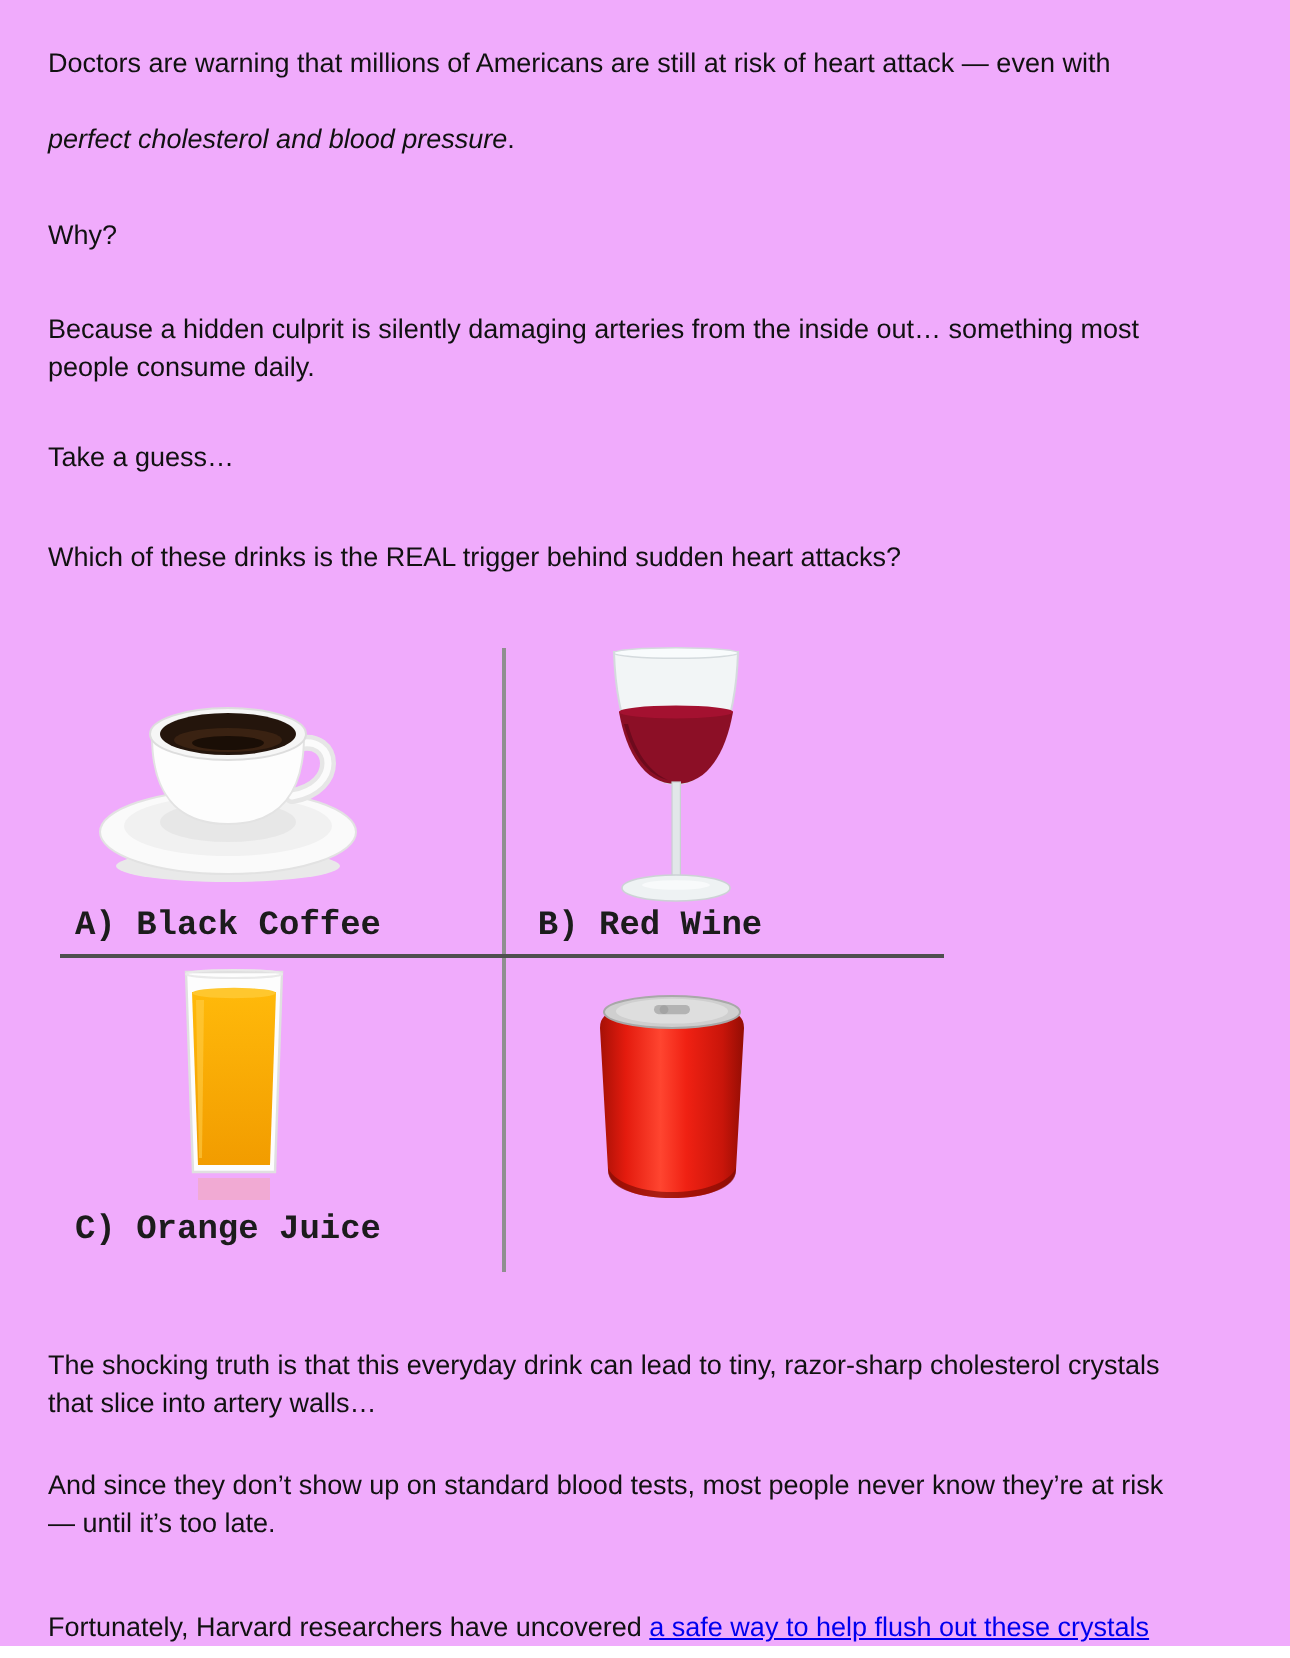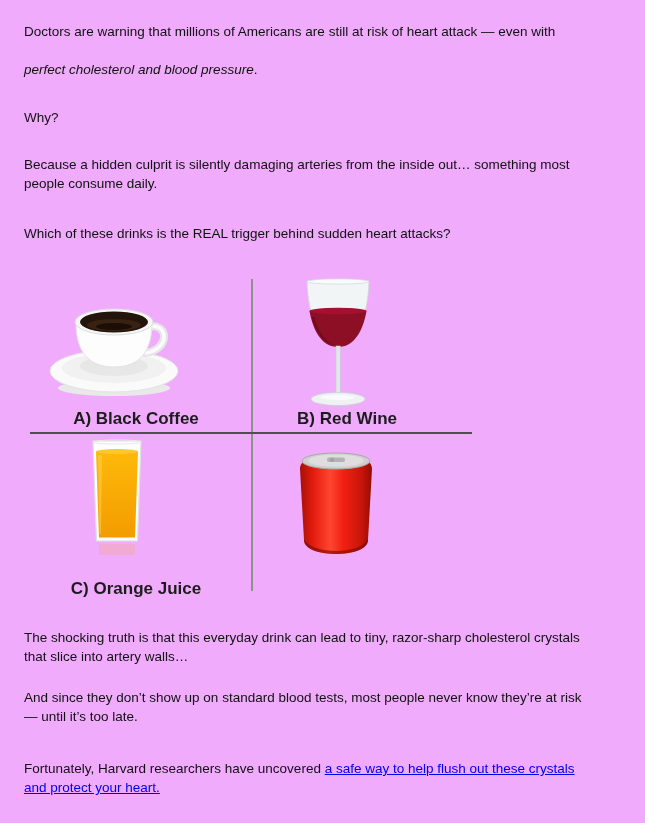--- a/index.html
+++ b/index.html
@@ -44,51 +44,51 @@
     position:absolute; left:251px; top:6px;
     width:1.5px; height:312px; background:#8f8f8f;
   }
   .h-divider {
     position:absolute; left:30px; top:159px;
     width:442px; height:2px; background:#4f4f4f;
   }
   .opt-img { position:absolute; }
   .opt-label {
     position:absolute;
-    font-family:Liberation Sans, sans-serif;
+    font-family:Liberation Mono, monospace;
     font-weight:700;
     font-size:17px;
     line-height:22px;
     color:#1c1c1c;
     text-align:center;
-    margin-left:22px;
   }
   .lbl-a { left:0px;   top:135px; width:228px; }
   .lbl-b { left:212px; top:135px; width:226px; }
-  .lbl-c { left:0px;   top:305px; width:228px; }
+  .lbl-c { left:0px;   top:287px; width:228px; }
   .lbl-d { left:228px; top:289px; width:226px; }
   .img-a { left:36px;  top:16px;  width:160px; height:118px; }
   .img-b { left:292px; top:4px;   width:92px;  height:134px; }
   .img-c { left:86px;  top:166px; width:62px;  height:120px; }
   .img-d { left:294px; top:174px; width:84px;  height:112px; }
 </style>
 </head>
 <body>
 
 <div class="page">
   <div class="content">
 
     <p class="para"><span>Doctors are warning that millions of Americans are still at risk of heart attack — even with</span><br>
 <em>perfect cholesterol and blood pressure</em><span>.</span></p>
 
     <p class="para mt-why">Why?</p>
 
     <p class="para mt-culprit">Because a hidden culprit is silently damaging arteries from the inside out… something most
 people consume daily.</p>
 
+    <p class="para mt-guess">Take a guess…</p>
 
     <p class="para mt-question">Which of these drinks is the REAL trigger behind sudden heart attacks?</p>
 
     <div class="quiz-figure">
       <div class="v-divider"></div>
       <div class="h-divider"></div>
 
       <svg class="opt-img img-a" viewBox="0 0 160 118">
         <ellipse cx="78" cy="99" rx="56" ry="8" fill="#e9e9e9"></ellipse>
         <ellipse cx="78" cy="82" rx="64" ry="21" fill="#fafafa" stroke="#e2e2e2" stroke-width="1"></ellipse>

